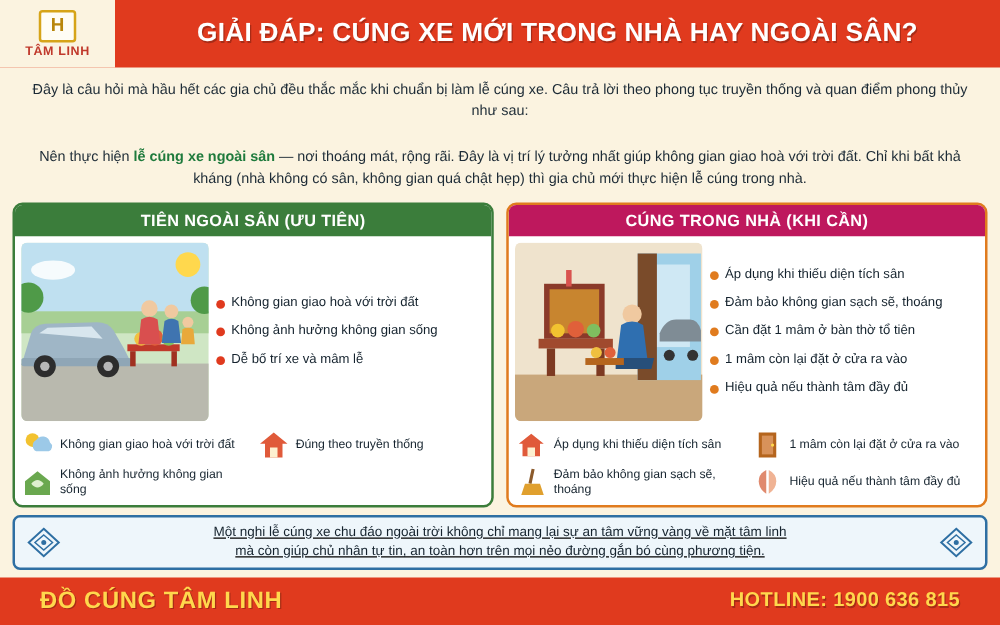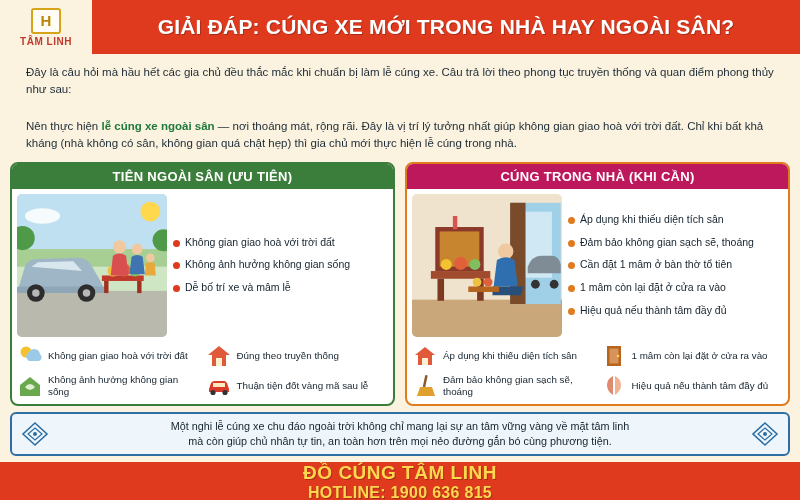--- a/index.html
+++ b/index.html
@@ -51,20 +51,21 @@
     font-weight: bold;
     letter-spacing: .2px;
     text-shadow: 1px 1px 0 rgba(0,0,0,.25);
     padding-right: 16px;
     padding-left: 16px;
   }
 
   
   .intro {
     padding: 10px 26px 6px 26px;
+    text-align: center;
     flex-shrink: 0;
   }
   .intro p {
     font-size: 11.5px;
     color: #1d2b36;
     line-height: 1.45;
   }
   .intro .p2 { margin-top: 21px; }
   .hl-green { color: #1e7a3c; font-weight: bold; }
 
@@ -134,40 +135,40 @@
 
   
   .note {
     margin: 6px 10px 0 10px;
     border: 2px solid #2e6fa3;
     border-radius: 6px;
     background: #eef6fb;
     display: flex; align-items: center;
     padding: 5px 8px;
     flex-shrink: 0;
+    text-decoration: underline;
   }
   .note-txt {
     flex: 1;
     text-align: center;
     font-size: 10.8px;
     color: #15232e;
     line-height: 1.4;
     padding: 0 4px;
   }
   .orn { width: 30px; height: 28px; flex-shrink: 0; }
 
   
   .bottom {
     height: 38px;
     background: #e03a1e;
     display: flex; align-items: center; justify-content: space-between;
     padding: 0 32px;
     margin-top: 6px;
     flex-shrink: 0;
-    flex-direction: column;
   }
   .brand {
     color: #ffd84d;
     font-size: 19px;
     font-weight: bold;
     letter-spacing: .5px;
     text-shadow: 1px 1px 0 rgba(0,0,0,.25);
   }
   .hotline {
     color: #ffd84d;
@@ -271,31 +272,20 @@
             <span class="gt">Đúng theo truyền thống</span>
           </div>
           <div class="icell">
             <span class="gi">
               <svg viewBox="0 0 26 26" width="26" height="26">
                   <path d="M13 4 L23 12 V23 H3 V12 Z" fill="#6aa84f"></path>
                   <path d="M8 14 q5 -6 10 0 q-5 6 -10 0z" fill="#dff0d0"></path>
                 </svg>
             </span>
             <span class="gt">Không ảnh hưởng không gian sống</span>
-          </div>
-          <div class="icell">
-            <span class="gi">
-              <svg viewBox="0 0 26 26" width="26" height="26">
-                  <path d="M3 16 L5 10 Q6 8 9 8 H18 Q20 8 21 10 L23 16 V19 H3 Z" fill="#d93b2b"></path>
-                  <circle cx="7" cy="19.5" r="2.6" fill="#333"></circle>
-                  <circle cx="19" cy="19.5" r="2.6" fill="#333"></circle>
-                  <rect x="7" y="10" width="12" height="4" fill="#ffe9c0"></rect>
-                </svg>
-            </span>
-            <span class="gt">Thuận tiện đốt vàng mã sau lễ</span>
           </div>
         </div>
       </div>
     </div>
 
     <div class="panel right">
       <div class="panel-head">CÚNG TRONG NHÀ (KHI CẦN)</div>
       <div class="panel-body">
         <div class="top-row">
           <div class="illus">

